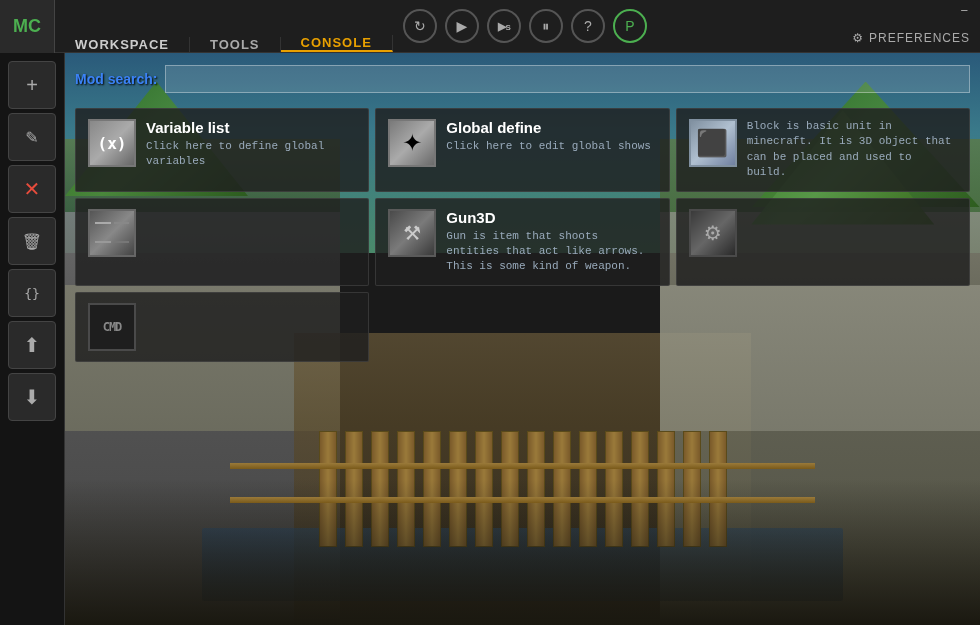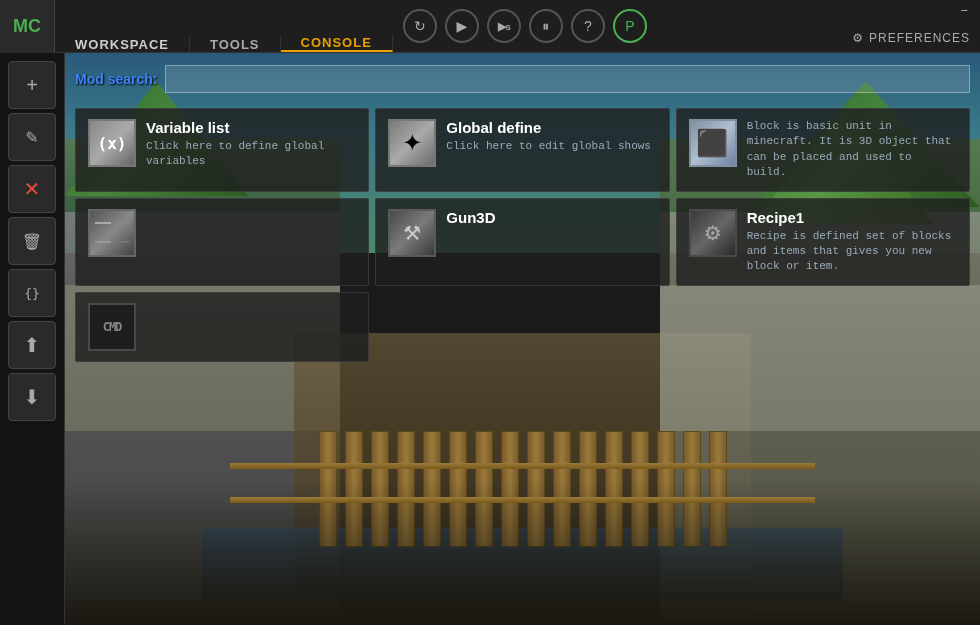--- a/index.html
+++ b/index.html
@@ -392,29 +392,26 @@
           <div style="background:#777;border:1px solid #888;"></div>
           <div style="background:#888;border:1px solid #999;"></div>
           <div style="background:#666;border:1px solid #777;"></div>
         </div>
       </div>
 
       <div class="card">
         <div class="card-icon" style="width:48px;height:48px;background:linear-gradient(135deg,#4a4a4a,#7a7a7a,#3a3a3a);border:2px solid #5a5a5a;display:flex;align-items:center;justify-content:center;font-size:20px;flex-shrink:0;color:#ccc;">⚒</div>
         <div class="card-text">
           <div class="card-title">Gun3D</div>
+          <div class="card-desc">Gun is item that shoots entities that act like arrows. This is some kind of weapon.</div>
         </div>
       </div>
 
       <div class="card">
         <div class="card-icon" style="width:48px;height:48px;background:linear-gradient(135deg,#3a3a3a,#666,#2a2a2a);border:2px solid #4a4a4a;display:flex;align-items:center;justify-content:center;font-size:20px;flex-shrink:0;color:#aaa;">⚙</div>
-        <div class="card-text">
-          <div class="card-title">Recipe1</div>
-          <div class="card-desc">Recipe is defined set of blocks and items that gives you new block or item.</div>
-        </div>
       </div>
 
       <div class="card">
         <div class="card-icon" style="width:48px;height:48px;background:#1e1e1e;border:2px solid #4a4a4a;display:flex;align-items:center;justify-content:center;font-size:12px;flex-shrink:0;color:#888;font-family:monospace;font-weight:bold;letter-spacing:-1px;">CMD</div>
       </div>
 
     </div>
   </div>
 </div>
 

